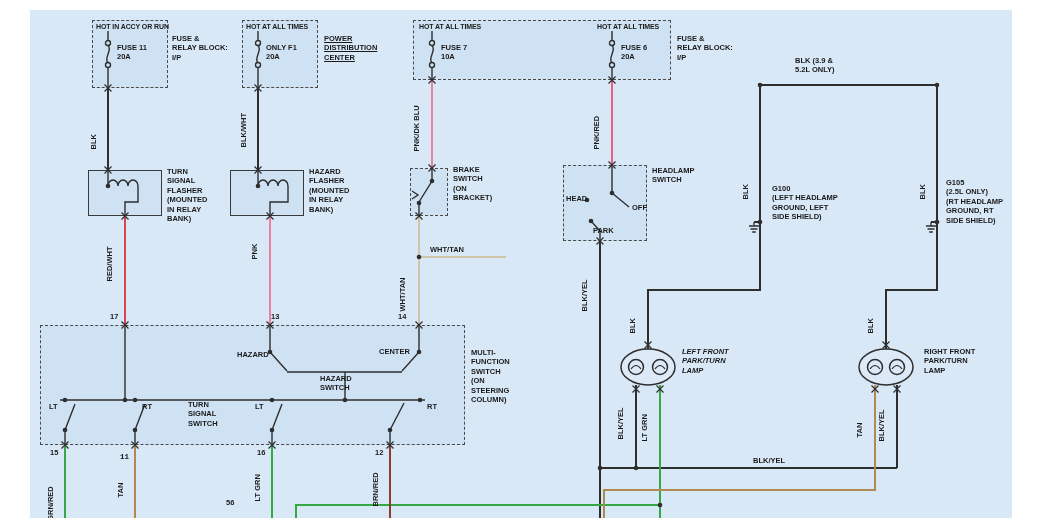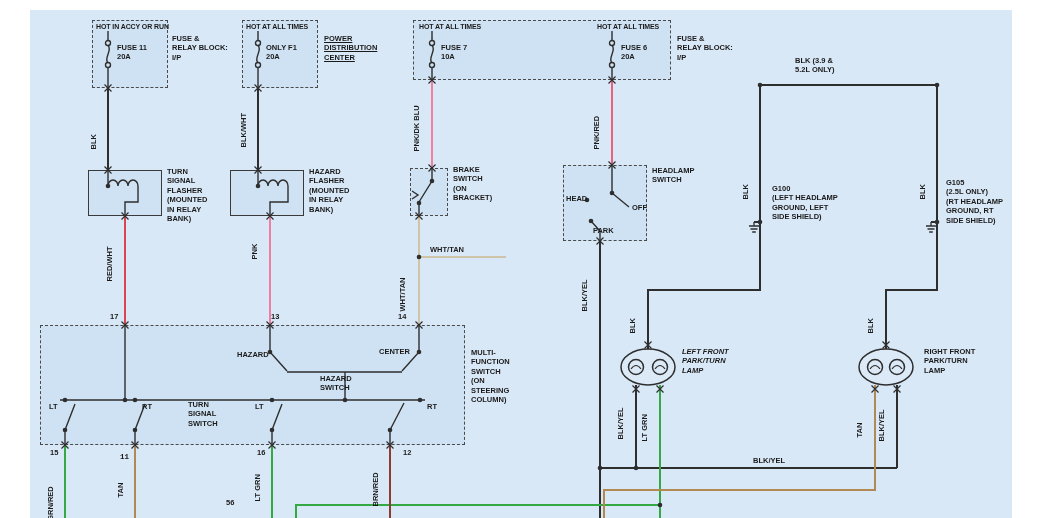--- a/index.html
+++ b/index.html
@@ -276,15 +276,15 @@
   <div class="vlbl" style="left:124px;top:490px;">TAN</div>
   <div class="vlbl" style="left:261px;top:494px;">LT GRN</div>
   <div class="vlbl" style="left:379px;top:499px;">BRN/RED</div>
 
   <div class="lbl" style="left:110px;top:312px;">17</div>
   <div class="lbl" style="left:255px;top:312px;margin-left:16px;">13</div>
   <div class="lbl" style="left:398px;top:312px;">14</div>
   <div class="lbl" style="left:50px;top:448px;">15</div>
   <div class="lbl" style="left:120px;top:453px;font-family:Liberation Mono, monospace;">11</div>
   <div class="lbl" style="left:257px;top:448px;">16</div>
-  <div class="lbl" style="left:375px;top:448px;margin-left:28px;">12</div>
+  <div class="lbl" style="left:375px;top:448px;">12</div>
   <div class="lbl" style="left:226px;top:498px;">56</div>
 </div>
 
 </body></html>

